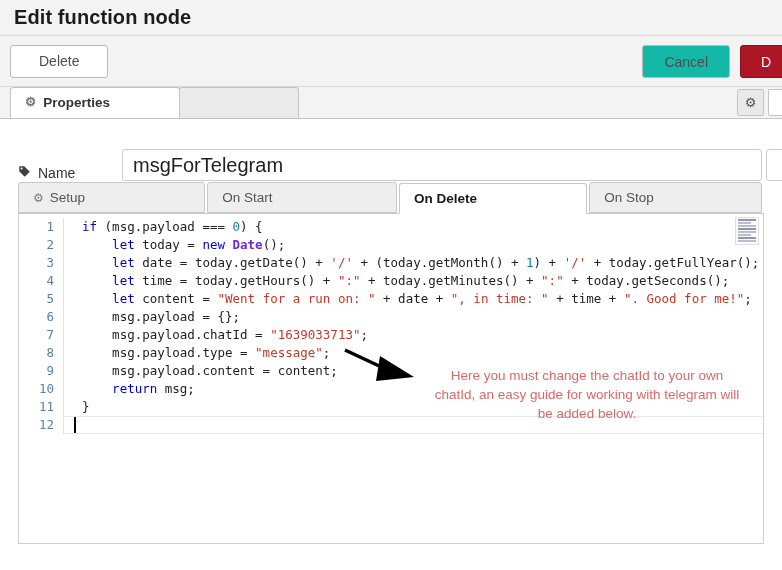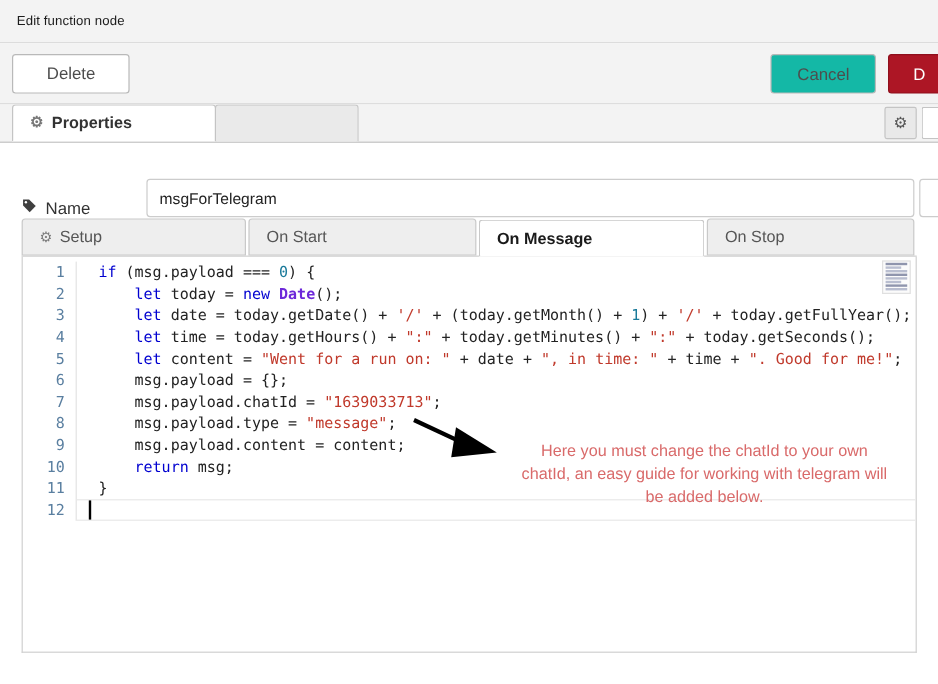--- a/index.html
+++ b/index.html
@@ -19,22 +19,22 @@
   .dialog-header {
     height: 36px;
     background: #f3f3f3;
     border-bottom: 1px solid #dcdcdc;
     display: flex;
     align-items: center;
     padding: 0 14px;
     box-sizing: border-box;
   }
   .dialog-title {
-    font-size: 11px;
-    font-weight: normal;
+    font-size: 20px;
+    font-weight: bold;
     color: #1c1c1c;
     letter-spacing: 0.1px;
   }
 
   
   .toolbar {
     height: 51px;
     background: #f3f3f3;
     border-bottom: 1px solid #d8d8d8;
     display: flex;
@@ -189,21 +189,21 @@
   }
   .name-input {
     height: 32px;
     flex: 1;
     max-width: 640px;
     box-sizing: border-box;
     border: 1px solid #cccccc;
     border-radius: 3px;
     padding: 0 10px;
     font-family: "Liberation Sans", sans-serif;
-    font-size: 13px;
+    font-size: 20px;
     color: #222222;
     background: #ffffff;
     outline: none;
   }
   .name-side-box {
     position: absolute;
     right: -6px;
     width: 22px;
     height: 32px;
     box-sizing: border-box;
@@ -397,21 +397,21 @@
 
 <div class="inner-tabs">
   <div class="itab itab-w1">
     <span class="gear">⚙</span>
     <span>Setup</span>
   </div>
   <div class="itab itab-w2">
     <span>On Start</span>
   </div>
   <div class="itab itab-w3 active">
-    <span>On Message</span>
+    <span>On Delete</span>
   </div>
   <div class="itab itab-w4">
     <span>On Stop</span>
   </div>
 </div>
 
 <div class="editor-wrap">
   <div class="editor">
     <div class="gutter" id="gutter">
         <div>1</div>

